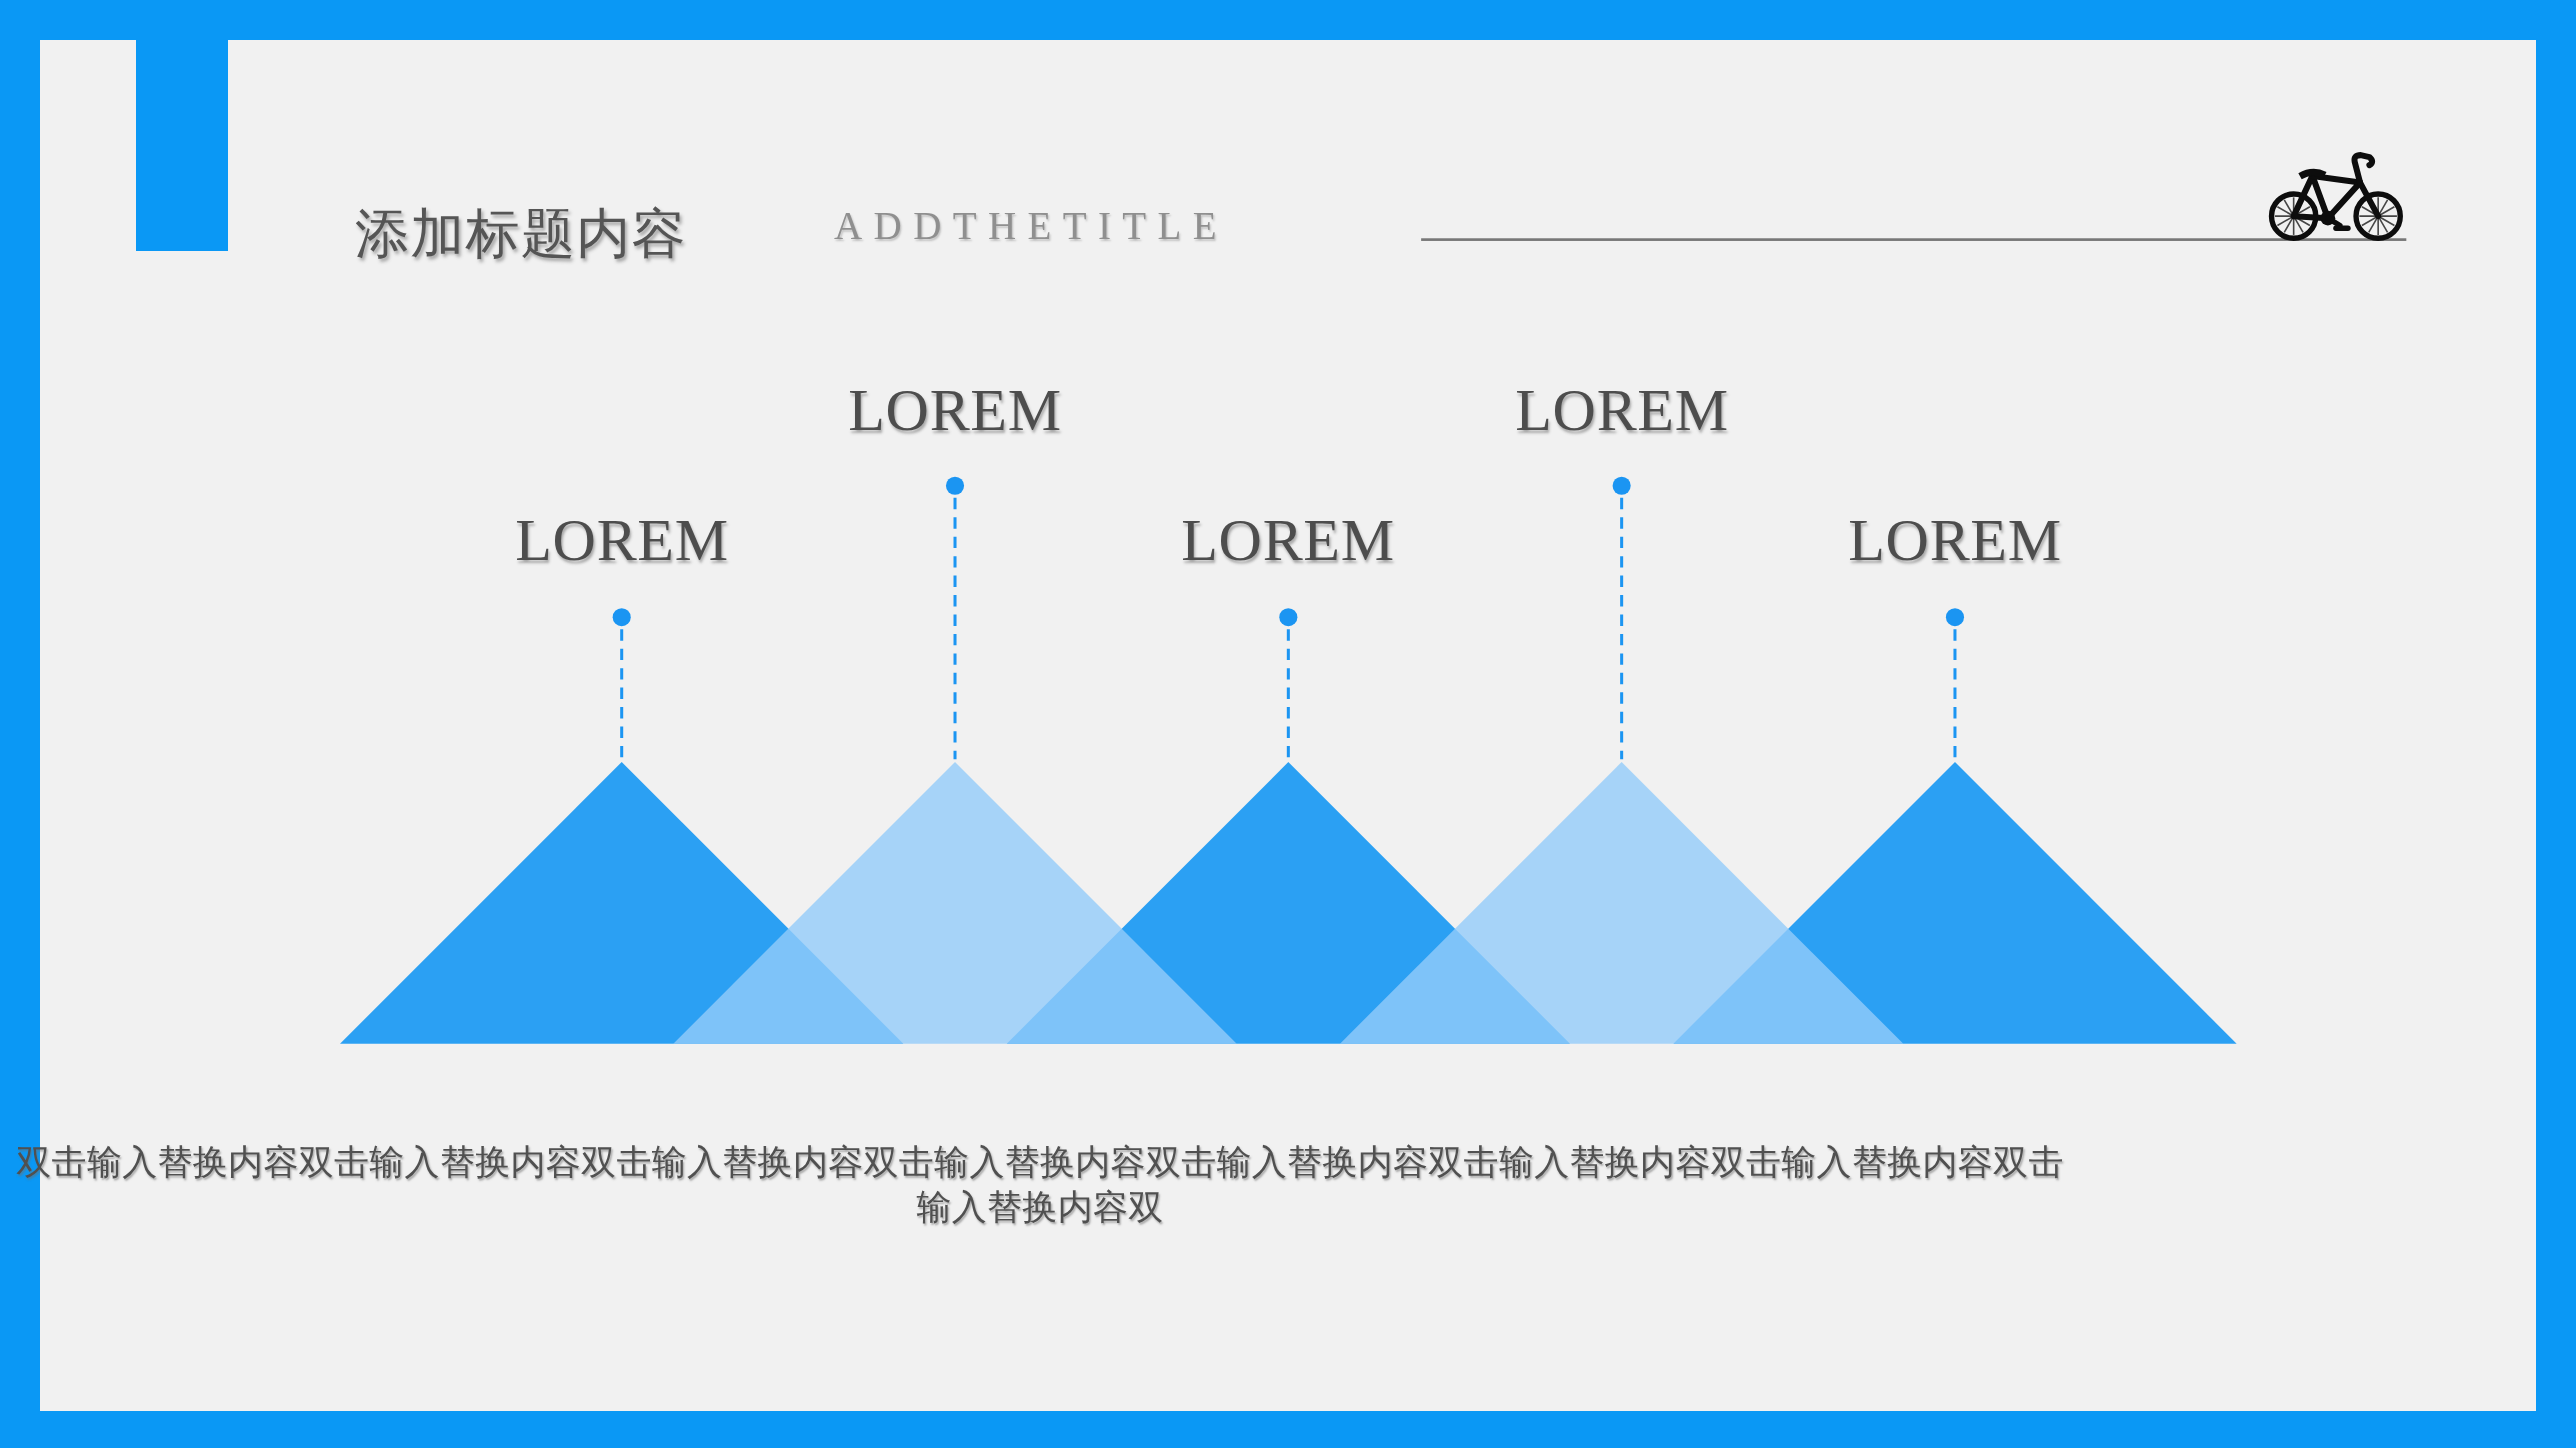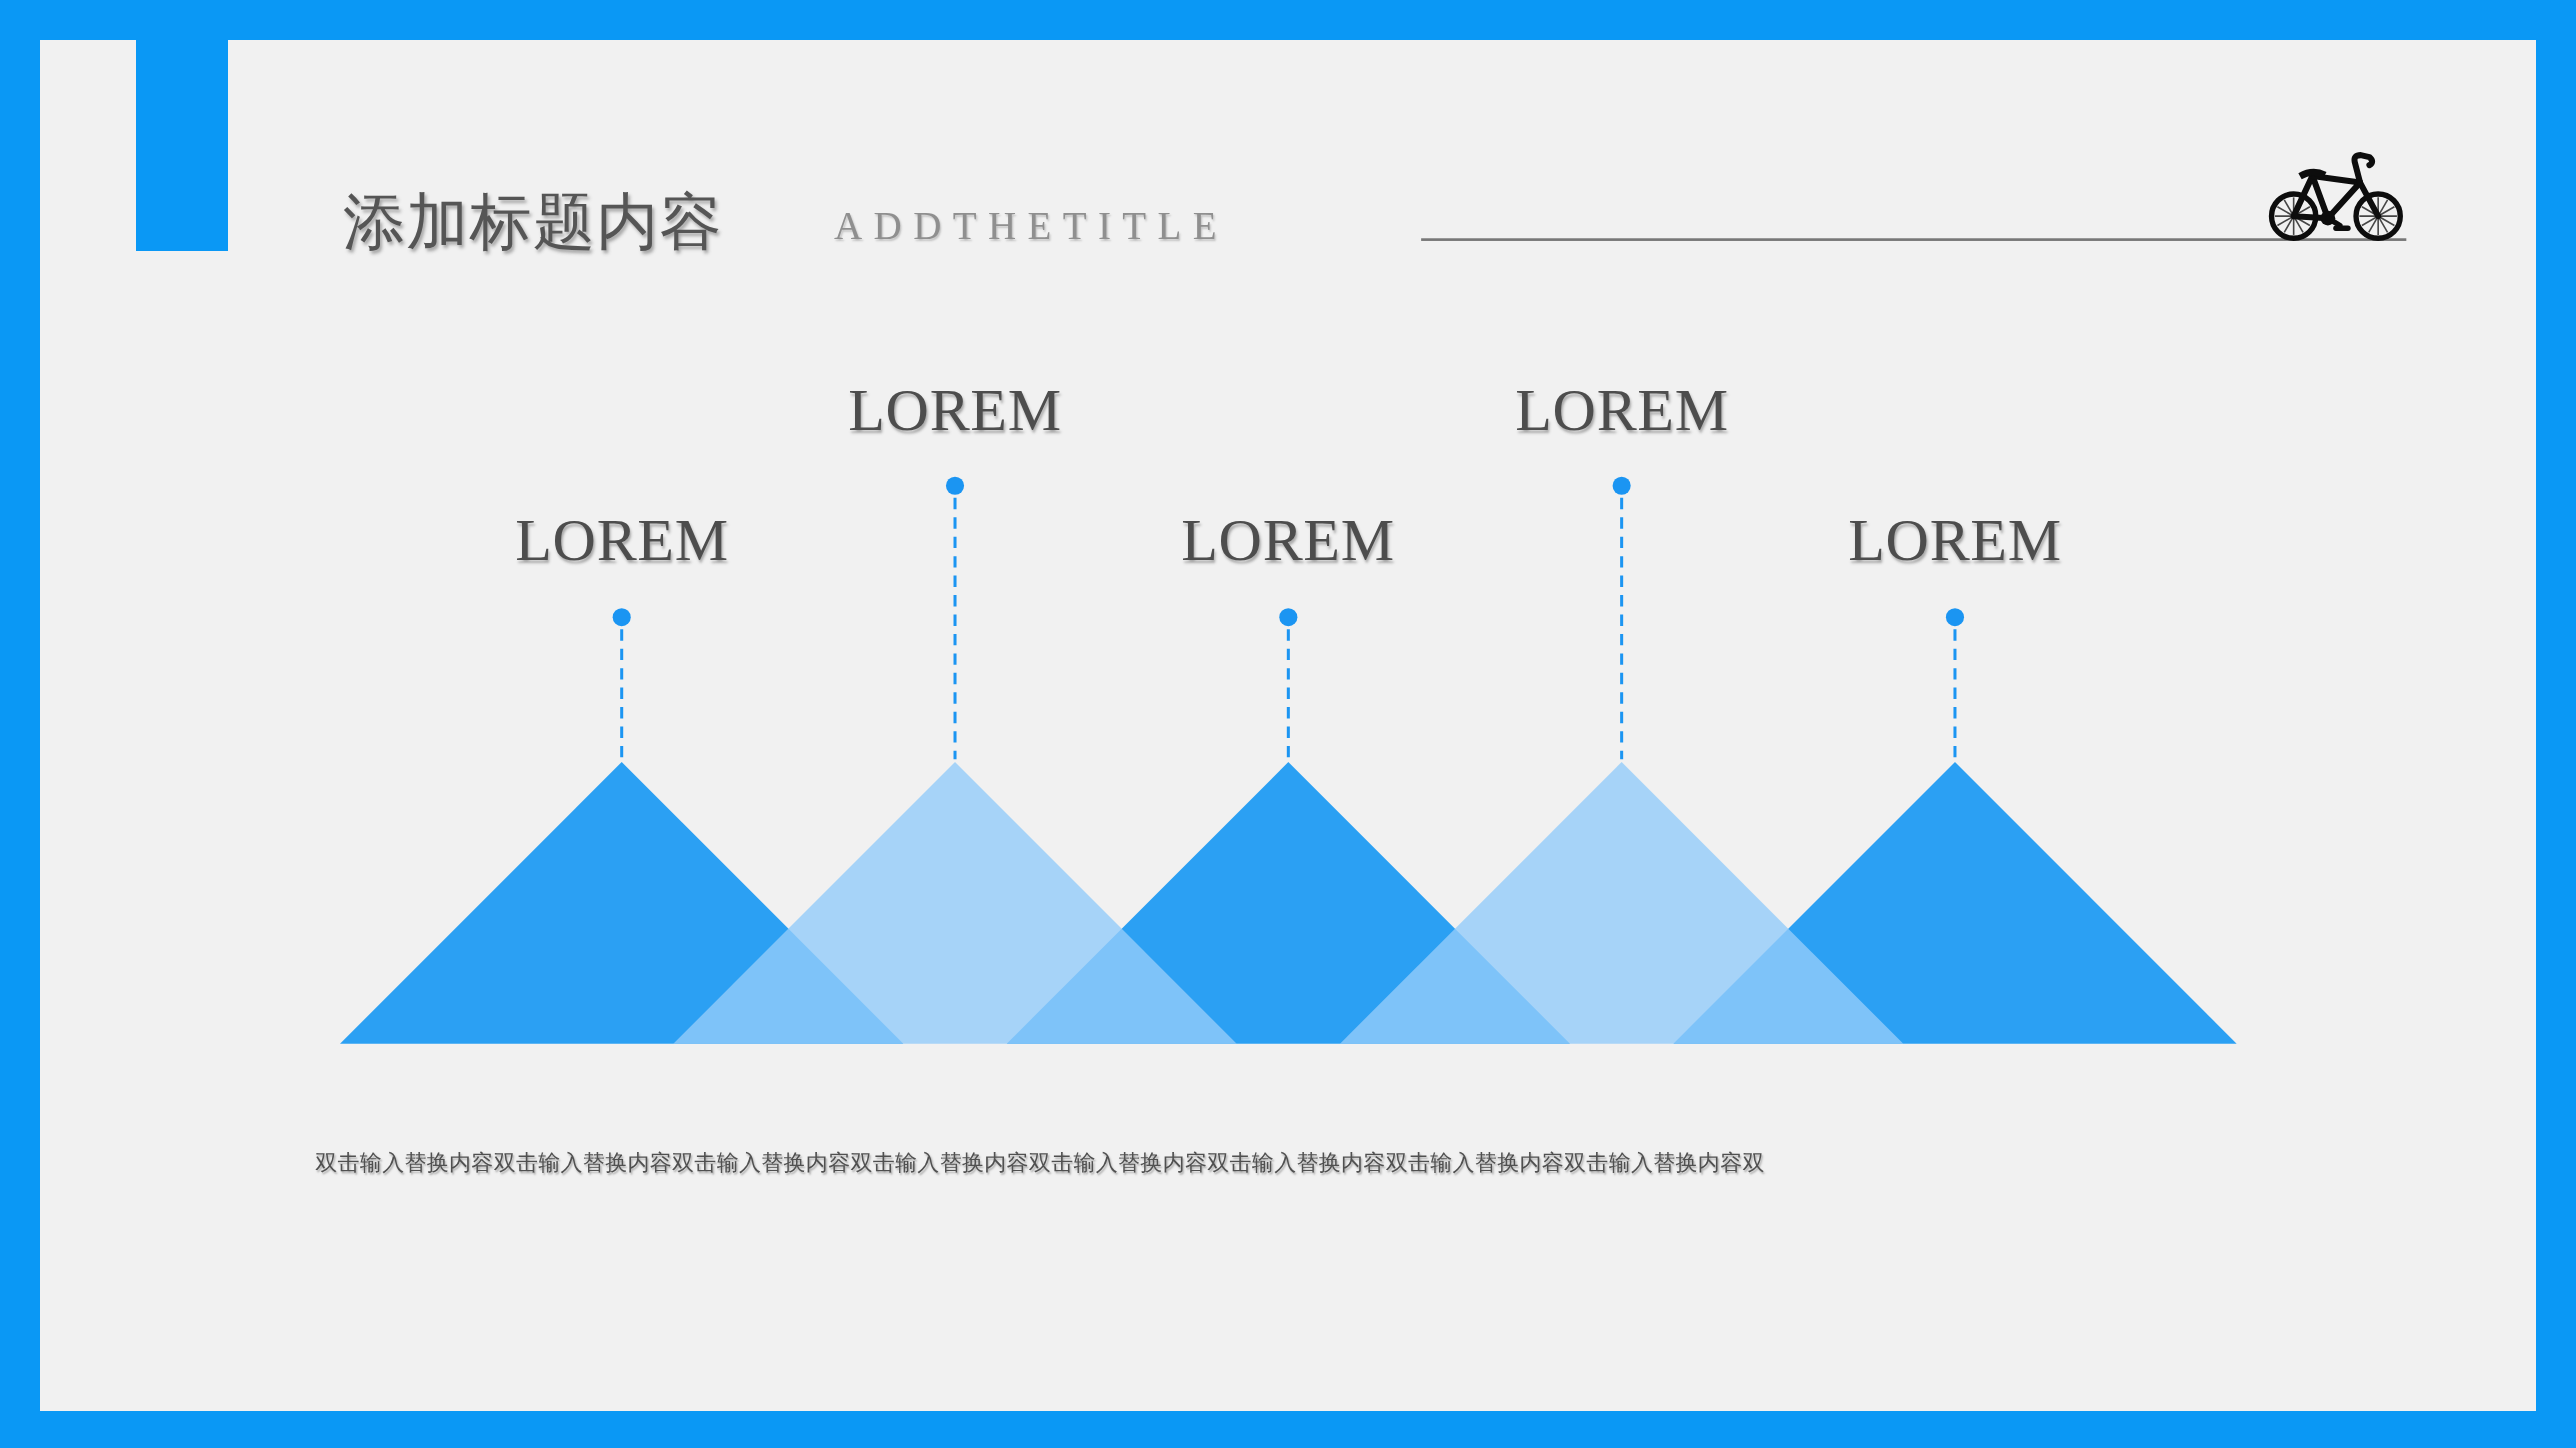--- a/index.html
+++ b/index.html
@@ -1,39 +1,39 @@
 <!DOCTYPE html>
 <html style="--frame: #0A98F5; --background: #F1F1F1; --triangle_dark: #2BA0F3; --triangle_light: #94CCFA; --accent: #1B95F2; --title_text: #555555; --subtitle_text: #8F8F8F; --label_text: #4D4D4D; --body_text: #505050; --rule: #787878; --bicycle: #0D0D0D;font-size:10.7px"><head>
 <meta charset="utf-8">
 <style>
   html,body{margin:0;padding:0;background:#0A98F5;}
   .slide{position:relative;width:2576px;height:1449px;overflow:hidden;background:var(--frame,#0A98F5);
          font-family:"Liberation Serif","DejaVu Serif",serif;}
   .content{position:absolute;left:40px;top:40px;width:2496px;height:1371px;background:var(--background,#F1F1F1);}
   .corner-tab{position:absolute;left:136px;top:40px;width:92px;height:211px;background:var(--frame,#0A98F5);}
-  .title{position:absolute;left:339px;top:178px;margin:4px;font-size:62px;line-height:80px;font-weight:400;
+  .title{position:absolute;left:339px;top:178px;margin:16px;font-size:54px;line-height:80px;font-weight:400;
          letter-spacing:1.3px;color:var(--title_text,#555);text-shadow:2px 3.4px 3.4px rgba(70,70,70,.45);white-space:nowrap;}
   .subtitle{position:absolute;left:834px;top:205px;font-size:39px;line-height:42px;letter-spacing:11.4px;
             color:var(--subtitle_text,#8F8F8F);text-shadow:1.3px 2px 2px rgba(120,120,120,.4);white-space:nowrap;}
   .diagram{position:absolute;left:0;top:0;width:2576px;height:1449px;}
   .tri{stroke:none;}
   .tri-dark{fill:var(--triangle_dark,#2BA0F3);}
   .tri-light{fill:var(--triangle_light,#94CCFA);fill-opacity:0.8;}
   .dash{stroke:var(--accent,#1B95F2);stroke-width:4.5;stroke-dasharray:17 12;fill:none;}
   .dot{fill:var(--accent,#1B95F2);}
   .rule{fill:var(--rule,#787878);}
   .bike{stroke:var(--bicycle,#0D0D0D);fill:none;stroke-width:8;stroke-linecap:round;}
   .bike-frame{stroke-width:9;stroke-linejoin:round;}
   .bike-fill{fill:var(--bicycle,#0D0D0D);stroke:none;}
   .spoke{stroke:var(--bicycle,#0D0D0D);stroke-width:2.4;opacity:.75;}
   .lorem{position:absolute;width:268px;text-align:center;font-size:60px;line-height:47px;letter-spacing:0.7px;
          color:var(--label_text,#4D4D4D);text-shadow:1.3px 2.7px 2.7px rgba(80,80,80,.45);}
   .row-a{top:517px;} .row-b{top:387px;}
   .p1{left:488px;} .p2{left:821px;} .p3{left:1154px;} .p4{left:1488px;} .p5{left:1821px;}
-  .body-text{position:absolute;left:0;top:1140px;width:2080px;text-align:center;font-size:22px;line-height:45px;
+  .body-text{position:absolute;left:0;top:1140px;width:2080px;text-align:center;font-size:35px;line-height:45px;
              letter-spacing:0.3px;color:var(--body_text,#505050);text-shadow:1.3px 2px 2px rgba(110,110,110,.55);}
 </style>
 </head>
 <body>
 
 <div class="slide">
   <div class="content"></div>
   <div class="corner-tab"></div>
 
   <h1 class="title">添加标题内容</h1>

